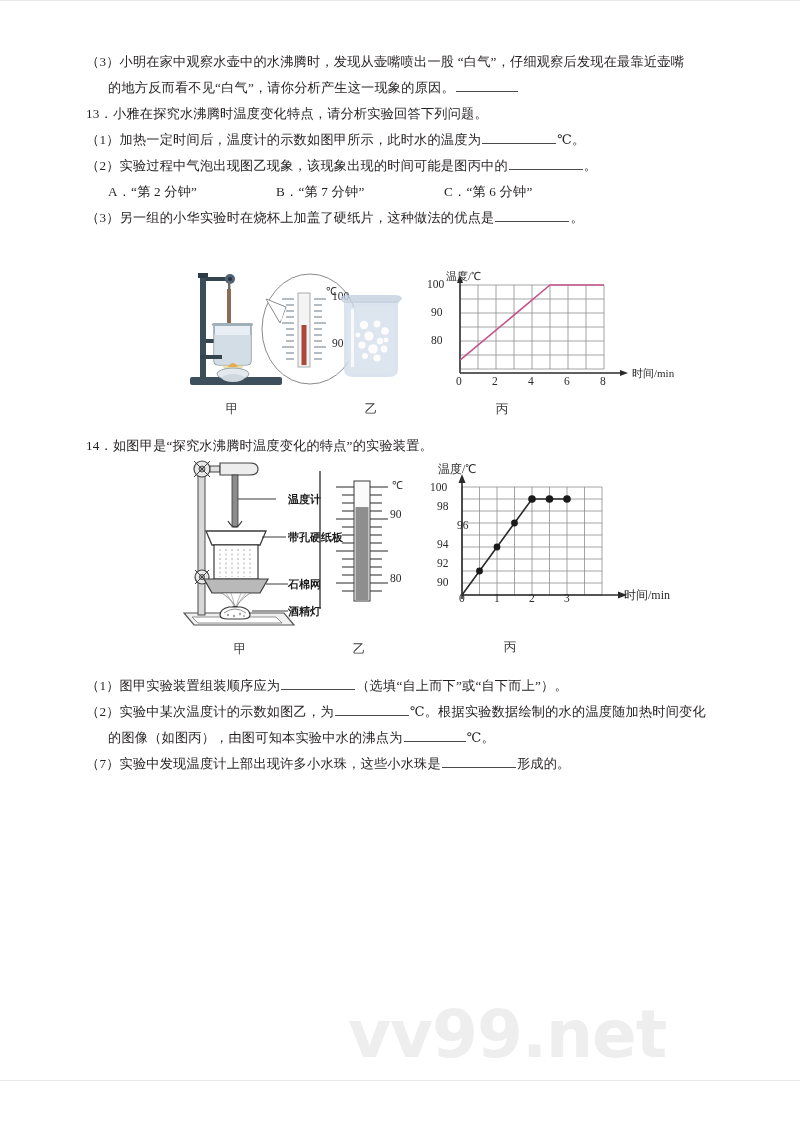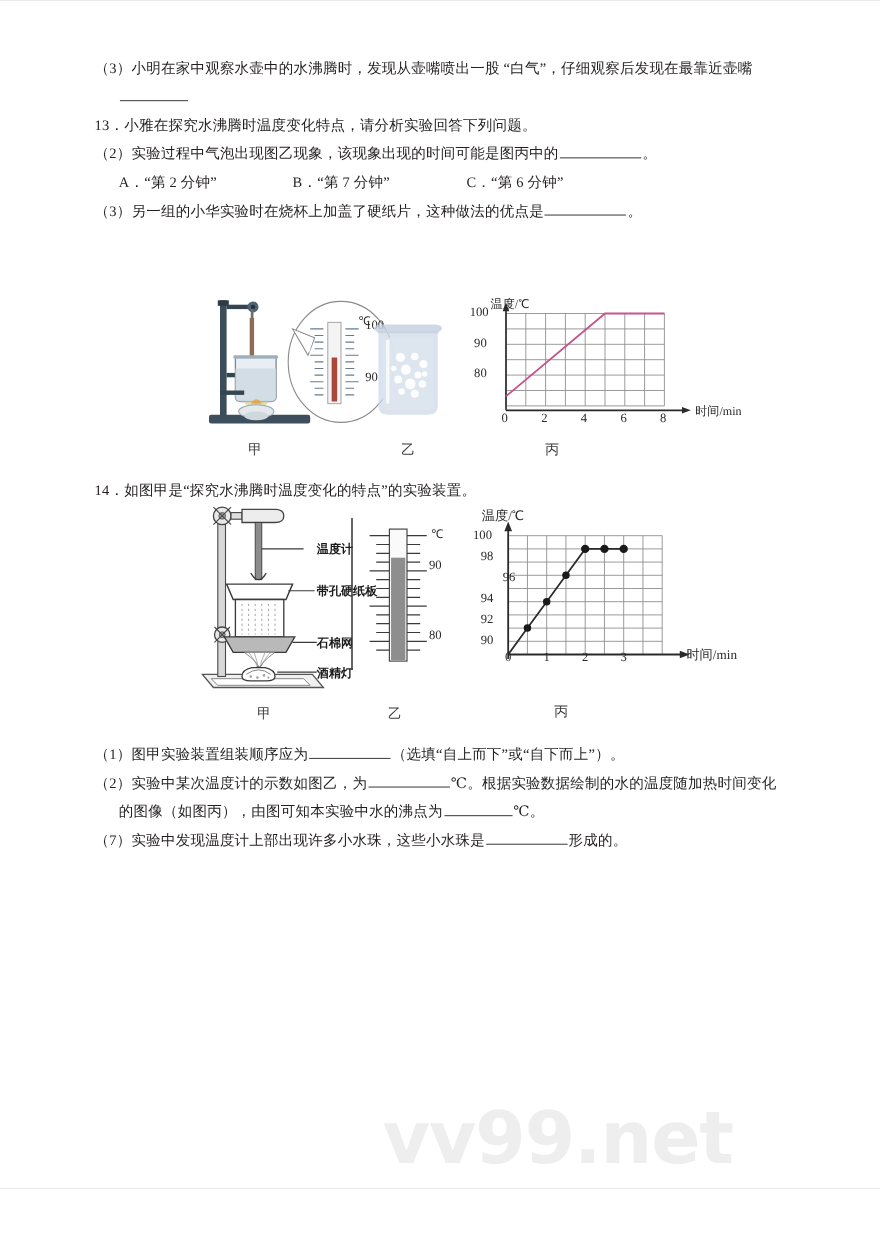--- a/index.html
+++ b/index.html
@@ -35,21 +35,21 @@
   .blank {
     display: inline-block;
     border-bottom: 1px solid #4a4a4a;
     vertical-align: baseline;
     height: 14px;
     margin: 0 1px;
   }
   .b-sm { width: 44px; }
   .b-md { width: 62px; }
   .b-lg { width: 74px; }
-  .opt-row { display: flex; gap: 8px; }
+  .opt-row { display: flex; gap: 18px; }
   .opt-row .opt { width: 150px; font-size: 13.2px; }
   .opt-row .opt:last-child { width: auto; }
 
   
   .figgroup1 {
     position: absolute;
     left: 86px;
     top: 268px;
     width: 640px;
     height: 150px;
@@ -129,25 +129,28 @@
 </style>
 </head>
 <body>
 
 <div class="page">
 
   <div class="content">
 
     <div class="line">（3）小明在家中观察水壶中的水沸腾时，发现从壶嘴喷出一股 “白气”，仔细观察后发现在最靠近壶嘴</div>
     <div class="line indent-1">
-      <span class="blank b-md"></span>
+      <span>的地方反而看不见“白气”，请你分析产生这一现象的原因。</span><span class="blank b-md"></span>
     </div>
 
     <div class="line">13．小雅在探究水沸腾时温度变化特点，请分析实验回答下列问题。</div>
 
+    <div class="line">
+      <span>（1）加热一定时间后，温度计的示数如图甲所示，此时水的温度为</span><span class="blank b-lg"></span><span>℃。</span>
+    </div>
 
     <div class="line">
       <span>（2）实验过程中气泡出现图乙现象，该现象出现的时间可能是图丙中的</span><span class="blank b-lg"></span><span>。</span>
     </div>
 
     <div class="line indent-1 opt-row">
       <span class="opt">A．“第 2 分钟”</span>
       <span class="opt">B．“第 7 分钟”</span>
       <span class="opt">C．“第 6 分钟”</span>
     </div>

